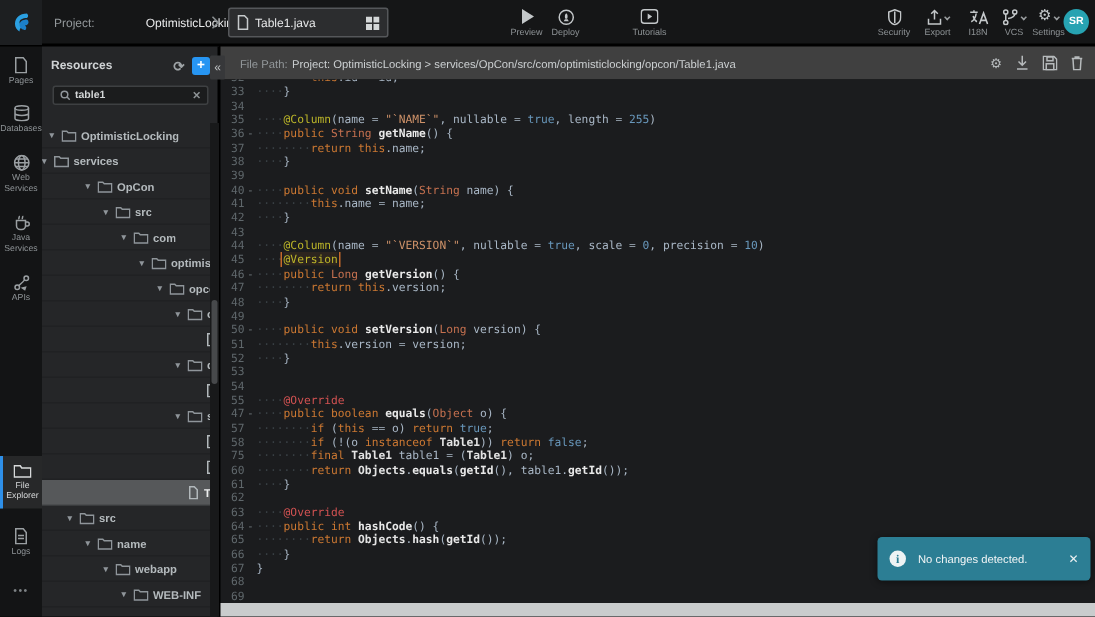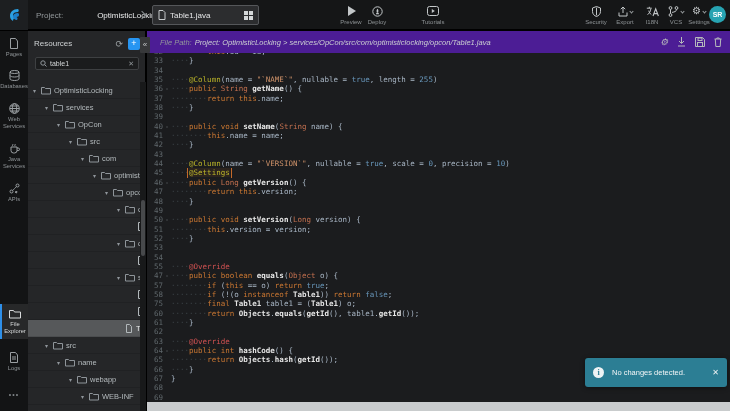--- a/index.html
+++ b/index.html
@@ -24,41 +24,41 @@
 
   
   #rail { position:absolute; left:0; top:31px; width:28px; height:380px; background:#131415; }
   .rail-item { position:absolute; left:0; width:28px; text-align:center; color:#8e9396; cursor:pointer; }
   .rail-label { font-size:5.8px; line-height:6.5px; color:#8e9396; margin-top:2px; }
   .rail-item.active { background:#272829; border-left:2px solid #2e8fe8; padding:5px 0 5px; }
   .rail-item.active .rail-label { color:#d7d9da; }
   #rail-dots { position:absolute; left:0; top:360px; width:28px; text-align:center; color:#7d8285; font-size:7px; letter-spacing:1px; cursor:pointer; }
 
   
-  #resources { position:absolute; left:28px; top:31px; width:118px; height:380px; background:#252628; border-right:1px solid #000; }
+  #resources { position:absolute; left:28px; top:31px; width:118px; height:380px; background:#252628; border-right:1px solid #000;font-weight:bold; }
   #res-header { position:absolute; left:0; top:0; width:118px; height:25px; display:flex; align-items:center; padding:0 6px; }
   #res-title { color:#cfd2d4; font-size:8px; flex:1; }
   #refresh-btn { color:#9ea3a6; font-size:9px; margin-right:5px; cursor:pointer; }
   #add-btn { width:12px; height:12px; background:#2795f2; color:#fff; border-radius:2px; font-size:9px; line-height:11px; text-align:center; cursor:pointer; }
   #collapse-btn { position:absolute; left:140px; top:37px; width:10px; height:16px; background:#37383a; color:#c0c4c6; font-size:8px; line-height:15px; text-align:center; border-radius:1px; z-index:5; cursor:pointer; }
   #search-box { position:absolute; left:7px; top:26px; width:104px; height:13px; background:#1b1c1d; border:1px solid #3e4042; border-radius:2px; display:flex; align-items:center; padding:0 4px; }
   #search-input { color:#d4d7d8; font-size:7px; flex:1; margin-left:3px; background:transparent; border:none; font-family:"Liberation Sans",sans-serif; }
   #search-clear { color:#8e9396; font-size:7px; cursor:pointer; }
   #file-tree { position:absolute; left:0; top:51px; width:112px; height:329px; overflow:hidden; }
   .trow { height:17px; display:flex; align-items:center; border-bottom:1px solid rgba(0,0,0,.12); cursor:pointer; white-space:nowrap; overflow:hidden; }
   .trow .caret { width:8px; color:#8f959a; font-size:6px; flex:none; }
   .trow .ticon { flex:none; margin-right:3px; }
   .trow .tlabel { color:#b4babd; font-size:7.5px; overflow:hidden; }
   .trow.sel { background:#56585a; }
   .trow.sel .tlabel { color:#eceeee; }
   #tree-scrollbar { position:absolute; left:112px; top:51px; width:6px; height:329px; background:#18191a; }
   #tree-thumb { position:absolute; left:1px; top:118px; width:4px; height:56px; background:#47494b; border-radius:2px; }
 
   
-  #filepath-bar { position:absolute; left:147px; top:31px; width:583px; height:22px; background:#4c1d95; display:flex; align-items:center; padding:0 8px 0 13px;font-style:italic; }
+  #filepath-bar { position:absolute; left:147px; top:31px; width:583px; height:22px; background:#404040; display:flex; align-items:center; padding:0 8px 0 13px; }
   #filepath-bar .fp-label { color:#93989b; font-size:7.5px; margin-right:3px; white-space:nowrap; }
   #filepath-bar .fp-value { color:#ccd0d2; font-size:7.5px; white-space:nowrap; overflow:hidden; flex:1; }
   .fp-ic { margin-left:9px; color:#b6babc; font-size:9px; line-height:10px; cursor:pointer; flex:none; }
   #code-area { position:absolute; left:147px; top:53px; width:583px; height:349px; background:#1b1c1e; overflow:hidden; }
   #code-inner { margin-top:-6px; font-family:"DejaVu Sans Mono", monospace; font-size:7.5px; }
   .cl { height:9.35px; line-height:9.35px; white-space:pre; display:flex; }
   .ln { width:16px; text-align:right; color:#5f676b; flex:none; }
   .fold { width:8px; text-align:center; color:#6a7275; flex:none; }
   .ct { flex:1; overflow:hidden; }
   .kw { color:#cc7832; } .type { color:#c4704f; } .ann { color:#bbb529; }
@@ -251,21 +251,21 @@
     <span id="search-clear">✕</span>
   </div>
   <div id="file-tree">
       <div class="trow" style="padding-left: 5px;">
         <span class="caret">▾</span>
         <svg class="ticon" width="10" height="9" viewBox="0 0 10 9">
           <path d="M.5 1.5h3l1 1h5v5.5H.5z" fill="none" stroke="#8f959a"></path>
         </svg>
         <span class="tlabel">OptimisticLocking</span>
       </div>
-      <div class="trow" style="padding-left: 17px;">
+      <div class="trow" style="">
         <span class="caret">▾</span>
         <svg class="ticon" width="10" height="9" viewBox="0 0 10 9">
           <path d="M.5 1.5h3l1 1h5v5.5H.5z" fill="none" stroke="#8f959a"></path>
         </svg>
         <span class="tlabel">services</span>
       </div>
       <div class="trow" style="padding-left: 29px;">
         <span class="caret">▾</span>
         <svg class="ticon" width="10" height="9" viewBox="0 0 10 9">
           <path d="M.5 1.5h3l1 1h5v5.5H.5z" fill="none" stroke="#8f959a"></path>
@@ -423,21 +423,21 @@
       <div class="cl"><span class="ln">35</span><span class="fold"></span><span class="ct"><span class="ind">····</span><span class="ann">@Column</span><span class="pl">(name = </span><span class="str">"`NAME`"</span><span class="pl">, nullable = </span><span class="bool">true</span><span class="pl">, length = </span><span class="num">255</span><span class="pl">)</span></span></div>
       <div class="cl"><span class="ln">36</span><span class="fold">-</span><span class="ct"><span class="ind">····</span><span class="kw">public</span><span class="pl"> </span><span class="type">String</span><span class="pl"> </span><span class="m">getName</span><span class="pl">() {</span></span></div>
       <div class="cl"><span class="ln">37</span><span class="fold"></span><span class="ct"><span class="ind">········</span><span class="kw">return</span><span class="pl"> </span><span class="kw">this</span><span class="pl">.name;</span></span></div>
       <div class="cl"><span class="ln">38</span><span class="fold"></span><span class="ct"><span class="ind">····</span><span class="pl">}</span></span></div>
       <div class="cl"><span class="ln">39</span><span class="fold"></span><span class="ct"></span></div>
       <div class="cl"><span class="ln">40</span><span class="fold">-</span><span class="ct"><span class="ind">····</span><span class="kw">public</span><span class="pl"> </span><span class="kw">void</span><span class="pl"> </span><span class="m">setName</span><span class="pl">(</span><span class="type">String</span><span class="pl"> name) {</span></span></div>
       <div class="cl"><span class="ln">41</span><span class="fold"></span><span class="ct"><span class="ind">········</span><span class="kw">this</span><span class="pl">.name = name;</span></span></div>
       <div class="cl"><span class="ln">42</span><span class="fold"></span><span class="ct"><span class="ind">····</span><span class="pl">}</span></span></div>
       <div class="cl"><span class="ln">43</span><span class="fold"></span><span class="ct"></span></div>
       <div class="cl"><span class="ln">44</span><span class="fold"></span><span class="ct"><span class="ind">····</span><span class="annu">@Column</span><span class="pl">(name = </span><span class="str">"`VERSION`"</span><span class="pl">, nullable = </span><span class="bool">true</span><span class="pl">, scale = </span><span class="num">0</span><span class="pl">, precision = </span><span class="num">10</span><span class="pl">)</span></span></div>
-      <div class="cl"><span class="ln">45</span><span class="fold"></span><span class="ct"><span class="ind">····</span><span class="annbox">@Settings</span></span></div>
+      <div class="cl"><span class="ln">45</span><span class="fold"></span><span class="ct"><span class="ind">····</span><span class="annbox">@Version</span></span></div>
       <div class="cl"><span class="ln">46</span><span class="fold">-</span><span class="ct"><span class="ind">····</span><span class="kw">public</span><span class="pl"> </span><span class="type">Long</span><span class="pl"> </span><span class="m">getVersion</span><span class="pl">() {</span></span></div>
       <div class="cl"><span class="ln">47</span><span class="fold"></span><span class="ct"><span class="ind">········</span><span class="kw">return</span><span class="pl"> </span><span class="kw">this</span><span class="pl">.version;</span></span></div>
       <div class="cl"><span class="ln">48</span><span class="fold"></span><span class="ct"><span class="ind">····</span><span class="pl">}</span></span></div>
       <div class="cl"><span class="ln">49</span><span class="fold"></span><span class="ct"></span></div>
       <div class="cl"><span class="ln">50</span><span class="fold">-</span><span class="ct"><span class="ind">····</span><span class="kw">public</span><span class="pl"> </span><span class="kw">void</span><span class="pl"> </span><span class="m">setVersion</span><span class="pl">(</span><span class="type">Long</span><span class="pl"> version) {</span></span></div>
       <div class="cl"><span class="ln">51</span><span class="fold"></span><span class="ct"><span class="ind">········</span><span class="kw">this</span><span class="pl">.version = version;</span></span></div>
       <div class="cl"><span class="ln">52</span><span class="fold"></span><span class="ct"><span class="ind">····</span><span class="pl">}</span></span></div>
       <div class="cl"><span class="ln">53</span><span class="fold"></span><span class="ct"></span></div>
       <div class="cl"><span class="ln">54</span><span class="fold"></span><span class="ct"></span></div>
       <div class="cl"><span class="ln">55</span><span class="fold"></span><span class="ct"><span class="ind">····</span><span class="annov">@Override</span></span></div>

